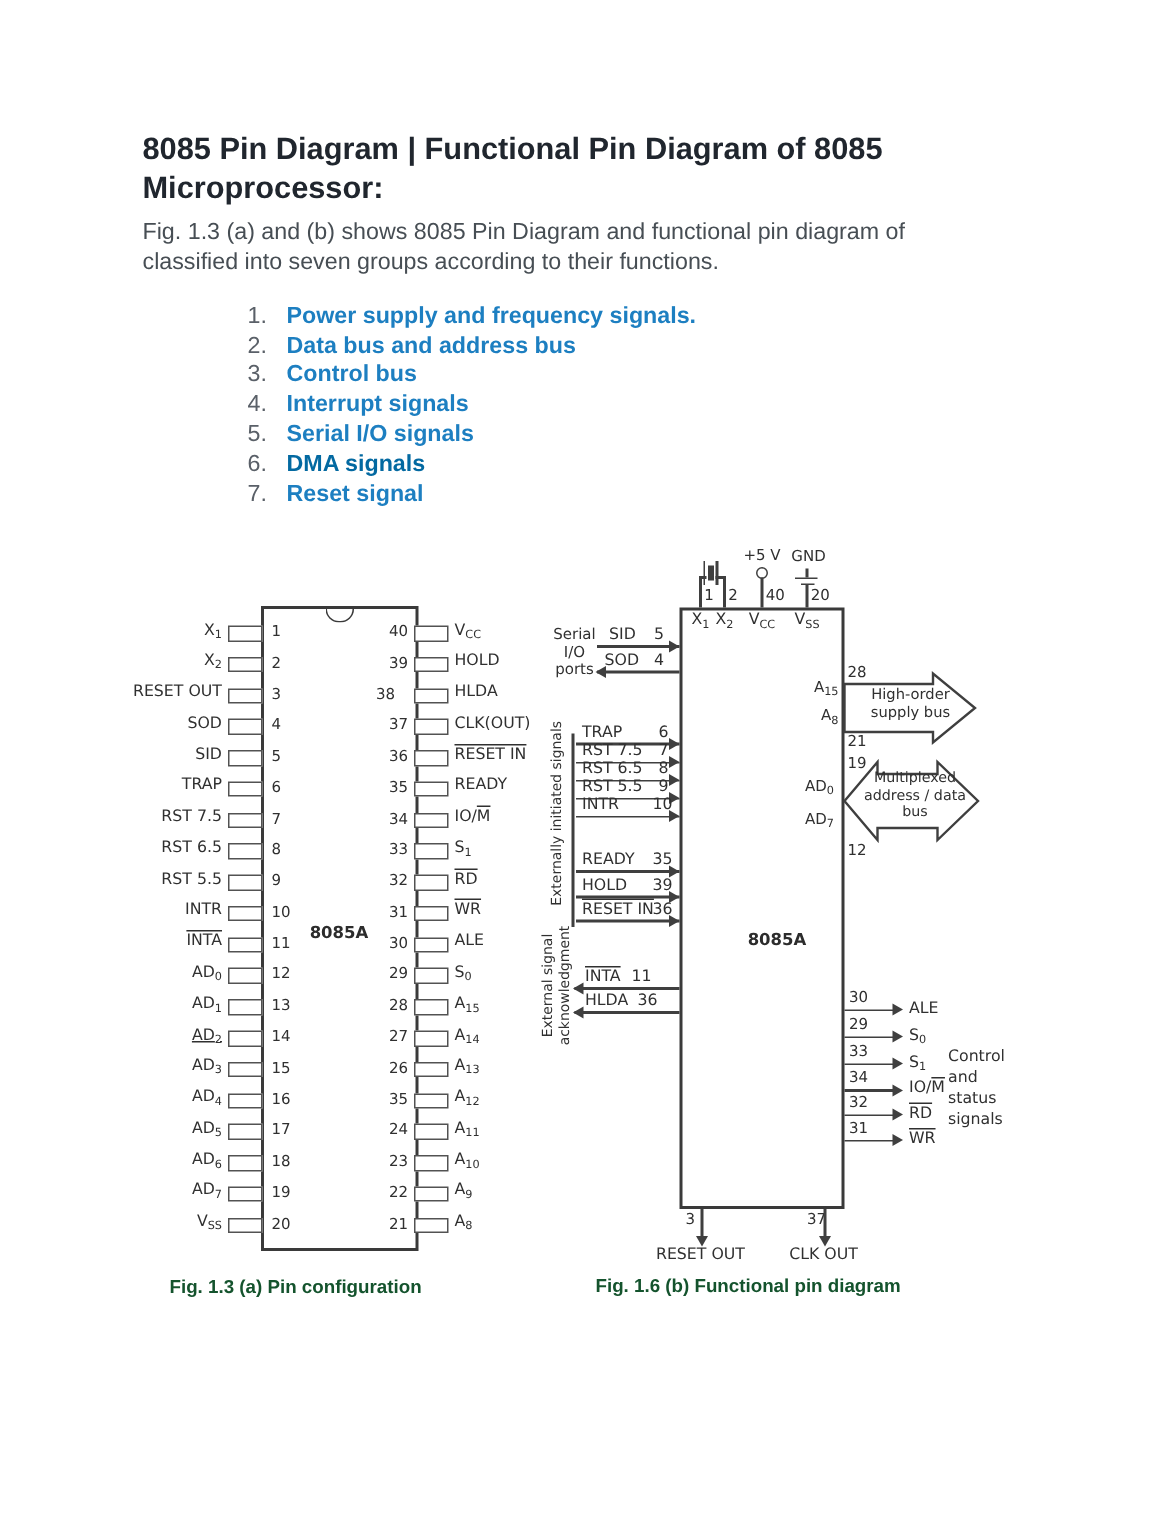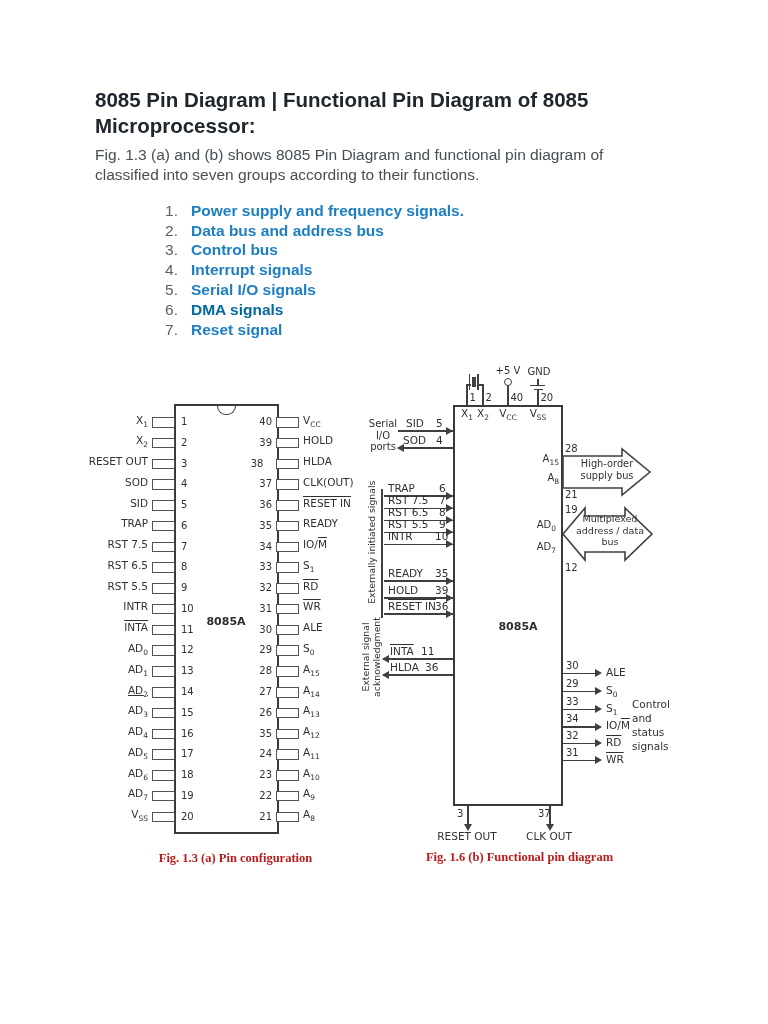--- a/index.html
+++ b/index.html
@@ -19,22 +19,22 @@
   .notch{position:absolute;box-sizing:border-box;border:1.8px solid #3a3a3a;border-top:none;
          border-radius:0 0 10px 10px;background:#fff;width:19px;height:9px;}
   .pbox{position:absolute;box-sizing:border-box;border:1.6px solid #525252;background:#fff;
         width:23px;height:10.5px;}
   .hl,.vl{position:absolute;background:#3f3f3f;}
   .hl{height:1.6px;} .vl{width:1.6px;}
   .arr{position:absolute;width:0;height:0;border-style:solid;}
   .arr.r{border-width:4px 0 4px 7px;border-color:transparent transparent transparent #3f3f3f;}
   .arr.l{border-width:4px 7px 4px 0;border-color:transparent #3f3f3f transparent transparent;}
   .arr.d{border-width:7px 4px 0 4px;border-color:#3f3f3f transparent transparent transparent;}
-  .cap{position:absolute;font-family:Liberation Serif, serif;font-size:12.5px;font-weight:700;
-       color:#b91c1c;text-align:center;width:245px;}
+  .cap{position:absolute;font-family:Liberation Sans, sans-serif;font-size:12.5px;font-weight:700;
+       color:#14532d;text-align:left;width:245px;}
   .ring{position:absolute;width:6px;height:6px;border:1.5px solid #3f3f3f;border-radius:50%;background:#fff;}
   .xtal{position:absolute;background:#3f3f3f;}
   sub{font-size:7.5px;vertical-align:-2.5px;line-height:0;}
   .ov{text-decoration:overline;}
   .chiplabel{position:absolute;font-family:"DejaVu Sans",sans-serif;font-size:11px;font-weight:700;
              color:#2c2c2c;text-align:center;}
 </style>
 </head>
 <body>
 

